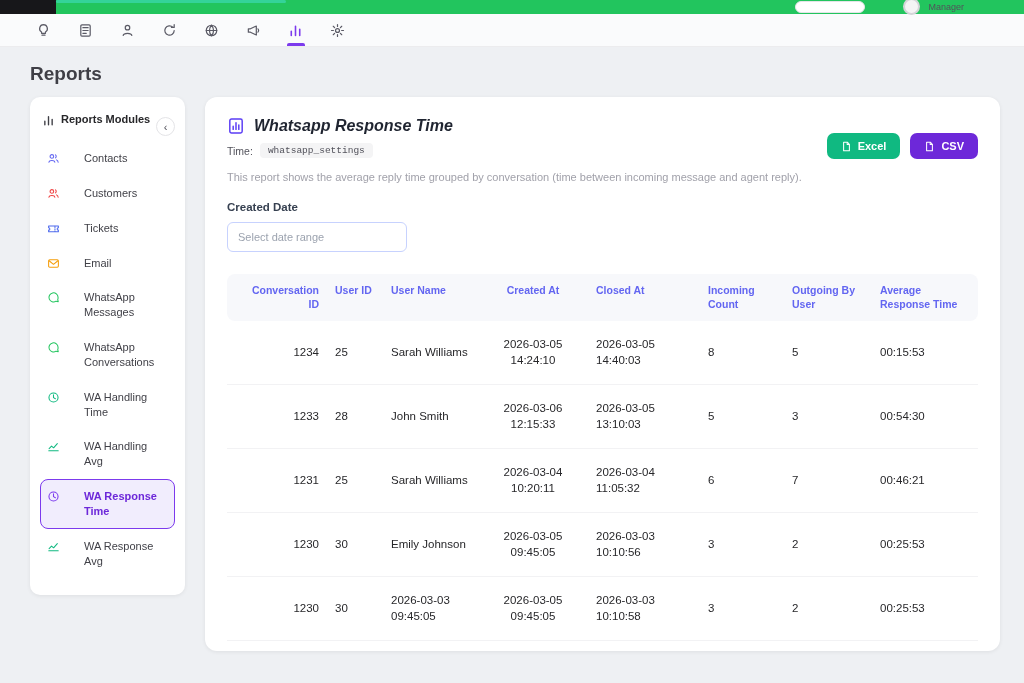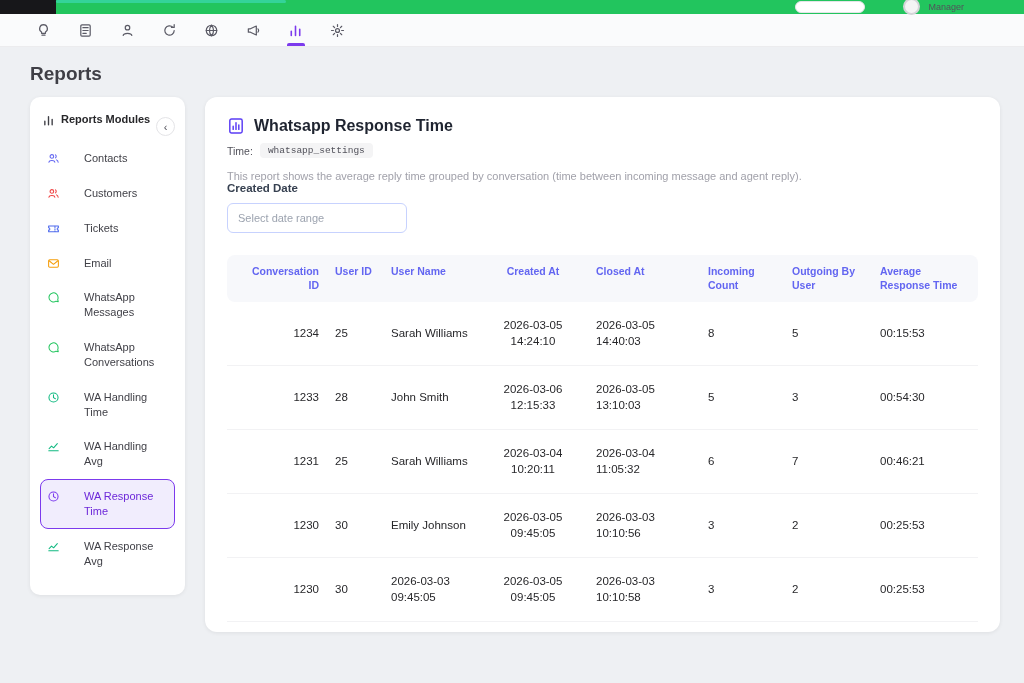--- a/index.html
+++ b/index.html
@@ -28,42 +28,42 @@
 
   
   .sidebar { width:155px; background:#fff; border-radius:10px; padding:12px 10px 16px; box-shadow:0 1px 4px rgba(0,0,0,.07); }
   .side-head { position:relative; display:flex; gap:6px; align-items:flex-start; font-size:11px; font-weight:bold; color:#27272a; padding:4px 2px 14px; line-height:1.25; }
   .side-head .hicon { width:13px; height:13px; flex:0 0 13px; color:#3f3f46; margin-top:1px; }
   .side-head .hicon svg { width:100%; height:100%; display:block; }
   .collapse-btn { position:absolute; right:0; top:8px; width:19px; height:19px; border:1px solid #e4e4e7; border-radius:50%; background:#fff; color:#52525b; font-size:11px; line-height:16px; text-align:center; cursor:pointer; }
   .side-item { display:flex; align-items:flex-start; gap:24px; padding:9px 6px; font-size:11px; color:#3f3f46; border-radius:8px; border:1px solid transparent; line-height:1.35; cursor:pointer; }
   .side-item .sicon { width:13px; height:13px; flex:0 0 13px; margin-top:1px; }
   .side-item .sicon svg { width:100%; height:100%; display:block; }
-  .side-item.active { background:#f1edfd; border:1px solid var(--accent,#7c3aed); color:#6d28d9; font-weight:normal; }
+  .side-item.active { background:#f1edfd; border:1px solid var(--accent,#7c3aed); color:#6d28d9; font-weight:bold; }
 
   
   .card { flex:1; background:#fff; border-radius:12px; padding:20px 22px 10px; box-shadow:0 1px 4px rgba(0,0,0,.07); }
   .report-head { display:flex; }
   .rh-left { flex:1; }
-  .title-row { display:flex; align-items:flex-start; gap:9px; }
+  .title-row { display:flex; align-items:flex-start; gap:9px;font-style:italic; }
   .ricon { width:18px; height:18px; color:#5b3df5; }
   .ricon svg { width:100%; height:100%; display:block; }
   .title-row h2 { font-size:16px; font-weight:bold; color:#1f2430; }
   .table-row-info { margin-top:8px; display:flex; align-items:center; gap:7px; }
   .tlabel { font-size:10.5px; color:#52525b; }
   .tbadge { font-family:"Liberation Mono", monospace; font-size:9.5px; color:#52525b; background:#f4f4f5; padding:2px 8px; border-radius:4px; }
   .rh-right { display:flex; gap:10px; align-items:flex-start; margin-top:16px; }
   .btn { display:flex; align-items:center; gap:6px; border:none; border-radius:7px; padding:7px 14px; font-size:11px; font-weight:bold; color:#fff; cursor:pointer; font-family:"Liberation Sans", sans-serif; }
   .btn .bicon { width:11px; height:11px; display:block; }
   .btn .bicon svg { width:100%; height:100%; display:block; }
   .btn.excel { background:var(--green,#10b981); }
   .btn.csv { background:var(--purple,#6d28d9); }
   .desc { margin-top:12px; font-size:11px; color:#a1a1aa; }
 
-  .filter { }
+  .filter { margin-top:18px; }
   .filter label { display:block; font-size:11.5px; font-weight:bold; color:#374151; }
   .filter input { margin-top:9px; width:180px; height:30px; border:1px solid #c7d2fe; border-radius:6px; padding:0 10px; font-size:11px; color:#3f3f46; font-family:"Liberation Sans", sans-serif; outline:none; }
   .filter input::placeholder { color:#9ca3af; }
 
   
   table { width:100%; border-collapse:collapse; margin-top:22px; }
   thead th { background:#f7f8fb; color:#6366f1; font-size:10.5px; font-weight:bold; text-align:left; vertical-align:top; padding:10px 8px; line-height:1.3; }
   thead th:first-child { border-radius:8px 0 0 8px; padding-left:14px; }
   thead th:last-child { border-radius:0 8px 8px 0; }
   tbody td { font-size:11.5px; color:#27272a; padding:16px 8px; border-bottom:1px solid #f2f2f4; vertical-align:middle; line-height:1.35; }
@@ -270,20 +270,40 @@
                 <path d="M5.5 11V8.2M8 11V5.2M10.5 11V7"></path>
               </svg>
             </span>
           <h2>Whatsapp Response Time</h2>
         </div>
         <div class="table-row-info">
           <span class="tlabel">Time:</span>
           <span class="tbadge">whatsapp_settings</span>
         </div>
       </div>
+      <div class="rh-right">
+        <button class="btn excel">
+          <span class="bicon">
+              <svg viewBox="0 0 16 16" fill="none" stroke="currentColor" stroke-width="1.5" stroke-linejoin="round">
+                <path d="M3.8 1.8h5.4l3 3v9.4H3.8z"></path>
+                <path d="M9 1.8v3.2h3.2"></path>
+              </svg>
+            </span>
+          <span>Excel</span>
+        </button>
+        <button class="btn csv">
+          <span class="bicon">
+              <svg viewBox="0 0 16 16" fill="none" stroke="currentColor" stroke-width="1.5" stroke-linejoin="round">
+                <path d="M3.8 1.8h5.4l3 3v9.4H3.8z"></path>
+                <path d="M9 1.8v3.2h3.2"></path>
+              </svg>
+            </span>
+          <span>CSV</span>
+        </button>
+      </div>
     </div>
 
     <p class="desc">This report shows the average reply time grouped by conversation (time between incoming message and agent reply).</p>
 
     <div class="filter">
       <label>Created Date</label>
       <input type="text" placeholder="Select date range" style="">
     </div>
 
     <table>

